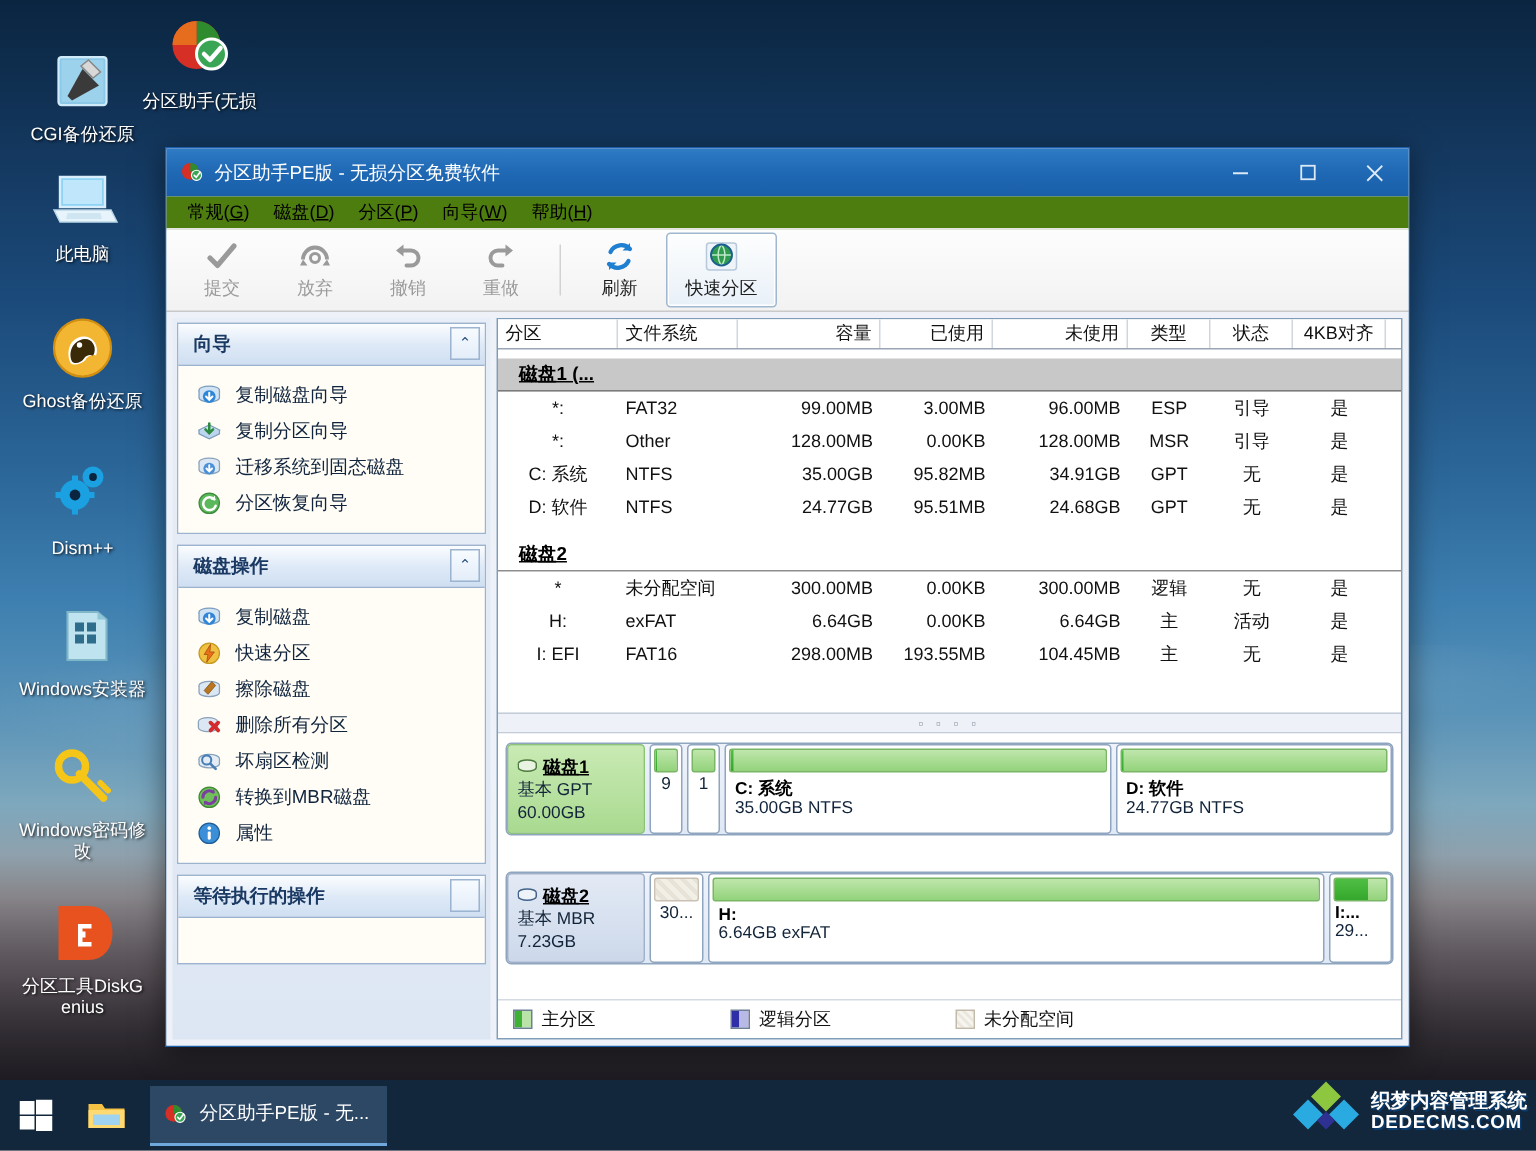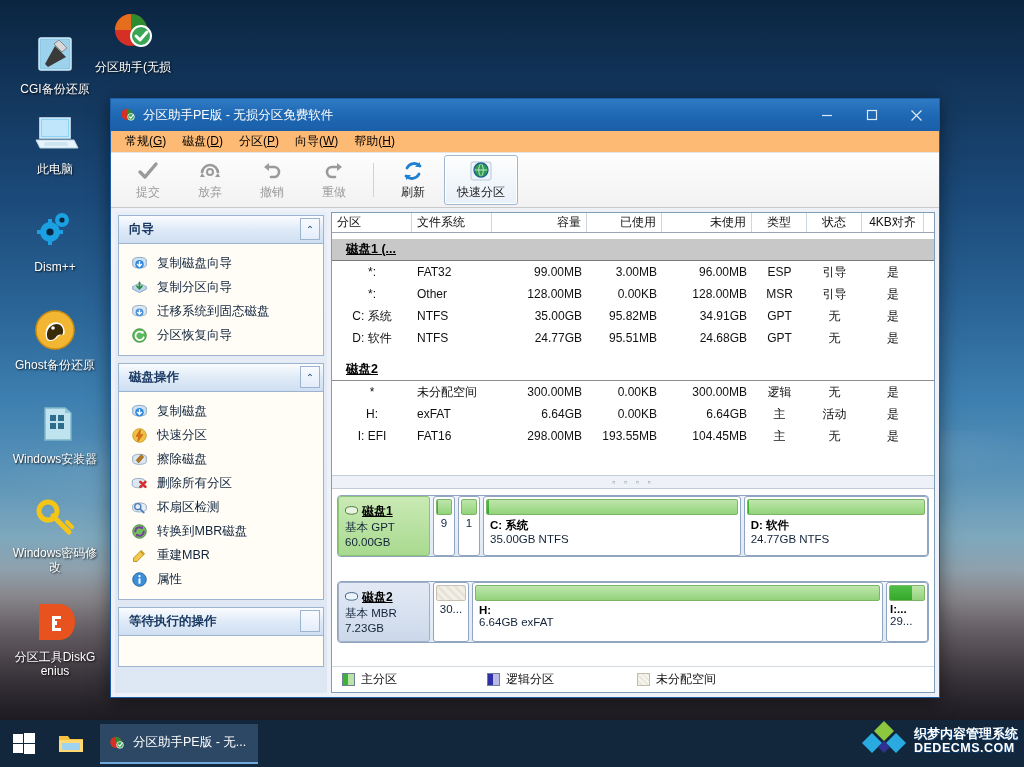--- a/index.html
+++ b/index.html
@@ -60,21 +60,21 @@
   .titlebar .ticon { width: 18px; height: 18px; margin-right: 6px; flex: 0 0 auto; }
   .titlebar .ttext { font-size: 12.5px; white-space: nowrap; }
   .winbtns { margin-left: auto; display: flex; height: 100%; }
   .winbtn {
     width: 45px; height: 100%; display: flex; align-items: center; justify-content: center;
     color: #dce9f7;
   }
 
   
   .menubar {
-    height: 22px; background: #fdba74; display: flex; align-items: center;
+    height: 22px; background: #4d7c0f; display: flex; align-items: center;
     padding-left: 8px; border-bottom: 1px solid #e4e4e4;
   }
   .menu-item { font-size: 12px; color: #000; padding: 2px 10px 2px 6px; }
   .menu-item u { text-decoration: underline; }
 
   
   .toolbar {
     height: 55px; background: linear-gradient(180deg,#fdfdfd 0%, #f2f2f2 100%);
     border-bottom: 1px solid #c9c9c9; display: flex; align-items: center; padding-left: 6px;
   }
@@ -221,45 +221,45 @@
       <path d="M9 8h30v20H9z" fill="#8fd3f4" stroke="#d8eefc" stroke-width="1.6"></path>
       <path d="M11 10h26v16H11z" fill="#bfe6fb"></path>
       <path d="M5 30h38l4 8H9z" fill="#e8f4fb" stroke="#b9d6e6"></path>
       <path d="M14 32h22l1 4H13z" fill="#cfe6f2"></path>
     </svg>
     <div class="lbl">此电脑</div>
   </div>
 
   <div class="desk-icon" style="margin-top:24px">
     <svg class="glyph" viewBox="0 0 48 48">
+      <circle cx="24" cy="24" r="19" fill="#f2b632" stroke="#d08e12" stroke-width="1.5"></circle>
+      <path d="M16 34c-2-4-2-10 1-14 4-5 12-5 15 0 2 3 2 7 1 9-3-1-6 1-7 3-3 3-8 4-10 2z" fill="#fff"></path>
+      <path d="M17 33c-2-4-1-9 2-12 4-4 10-4 12 0 2 3 1 7 0 8-2-1-5 0-6 2-2 3-6 4-8 2z" fill="#3a2a08"></path>
+      <circle cx="22" cy="22" r="1.8" fill="#fff"></circle>
+    </svg>
+    <div class="lbl">Ghost备份还原</div>
+  </div>
+
+  <div class="desk-icon" style="margin-top:24px">
+    <svg class="glyph" viewBox="0 0 48 48">
       <g fill="#1ba1e2">
         <path d="M31 6l1.6 3.4 3.7.3-2.6 2.7.8 3.6L31 14.2 27.5 16l.8-3.6-2.6-2.7 3.7-.3z"></path>
         <circle cx="31" cy="12" r="7"></circle>
           <circle cx="31" cy="12" r="2.6" fill="#0a2540"></circle>
         <circle cx="19" cy="24" r="10"></circle>
           <circle cx="19" cy="24" r="3.6" fill="#0a2540"></circle>
         <rect x="17" y="11" width="4" height="5"></rect>
           <rect x="17" y="32" width="4" height="5"></rect>
         <rect x="6" y="22" width="5" height="4"></rect>
           <rect x="27" y="22" width="5" height="4"></rect>
       </g>
     </svg>
     <div class="lbl">Dism++</div>
   </div>
 
-  <div class="desk-icon" style="margin-top:24px">
-    <svg class="glyph" viewBox="0 0 48 48">
-      <circle cx="24" cy="24" r="19" fill="#f2b632" stroke="#d08e12" stroke-width="1.5"></circle>
-      <path d="M16 34c-2-4-2-10 1-14 4-5 12-5 15 0 2 3 2 7 1 9-3-1-6 1-7 3-3 3-8 4-10 2z" fill="#fff"></path>
-      <path d="M17 33c-2-4-1-9 2-12 4-4 10-4 12 0 2 3 1 7 0 8-2-1-5 0-6 2-2 3-6 4-8 2z" fill="#3a2a08"></path>
-      <circle cx="22" cy="22" r="1.8" fill="#fff"></circle>
-    </svg>
-    <div class="lbl">Ghost备份还原</div>
-  </div>
-
   <div class="desk-icon" style="margin-top:20px">
     <svg class="glyph" viewBox="0 0 48 48">
       <path d="M14 8h20l6 5v27H14z" fill="#bfe3ef" stroke="#7fb6c8" stroke-width="1.4"></path>
       <path d="M34 8l6 5h-6z" fill="#8fc6d8"></path>
       <g fill="#2f6d8c">
         <rect x="19" y="15" width="6" height="6"></rect>
           <rect x="27" y="15" width="6" height="6"></rect>
         <rect x="19" y="23" width="6" height="6"></rect>
           <rect x="27" y="23" width="6" height="6"></rect>
       </g>
@@ -491,27 +491,20 @@
             <svg class="ic" viewBox="0 0 20 20">
               <circle cx="10" cy="10" r="8" fill="#6fbf5a" stroke="#3f8a33"></circle>
               <path d="M5 10a5 5 0 0 1 8-4" fill="none" stroke="#7b3fa0" stroke-width="2.4" stroke-linecap="round"></path>
               <path d="M15 10a5 5 0 0 1-8 4" fill="none" stroke="#7b3fa0" stroke-width="2.4" stroke-linecap="round"></path>
               <path d="M13.8 3.6l.4 3.2-3.2-.4zM6.2 16.4l-.4-3.2 3.2.4z" fill="#7b3fa0"></path>
               </svg>
             <span class="tx">转换到MBR磁盘</span>
           </div>
           <div class="li">
             <svg class="ic" viewBox="0 0 20 20">
-              <path d="M3 13L12 4l4 4-9 9H3z" fill="#f2c94c" stroke="#b08a14"></path>
-              <path d="M11 5l4 4" stroke="#b08a14" stroke-width="1.2"></path>
-              </svg>
-            <span class="tx">重建MBR</span>
-          </div>
-          <div class="li">
-            <svg class="ic" viewBox="0 0 20 20">
               <circle cx="10" cy="10" r="8" fill="#3b8fd8" stroke="#1f5e97"></circle>
               <circle cx="10" cy="6" r="1.4" fill="#fff"></circle>
               <rect x="8.8" y="8.6" width="2.4" height="6.4" rx="1" fill="#fff"></rect>
               </svg>
             <span class="tx">属性</span>
           </div>
         </div>
       </div>
 
       <div class="grp">

